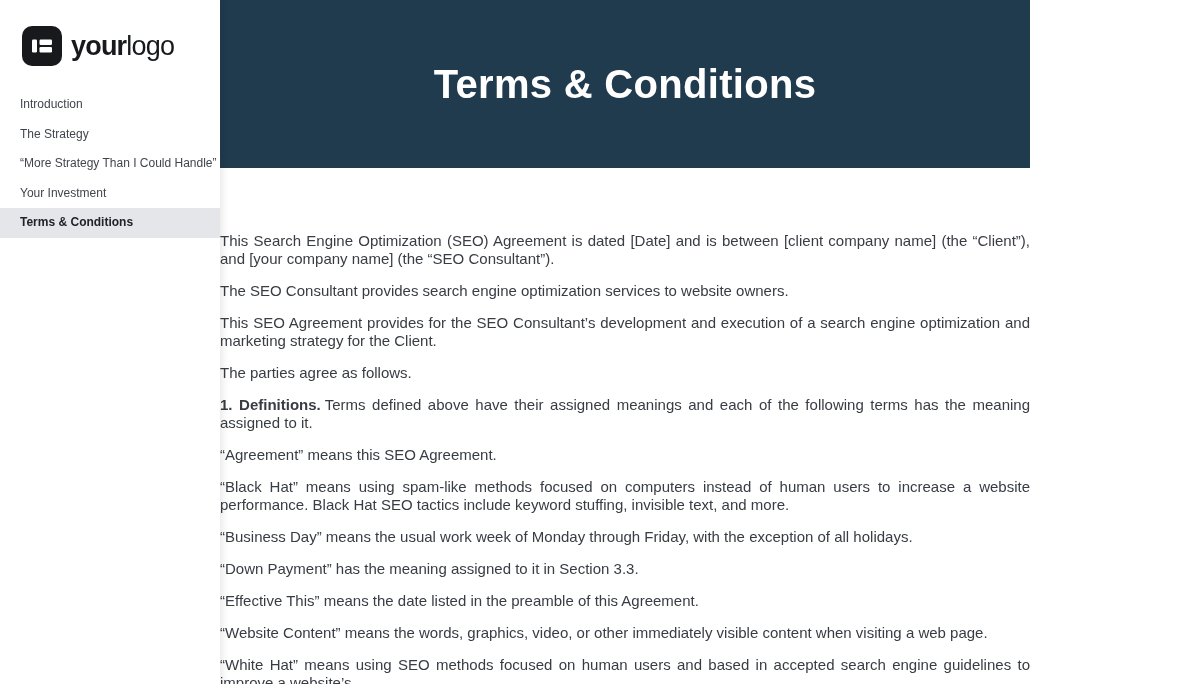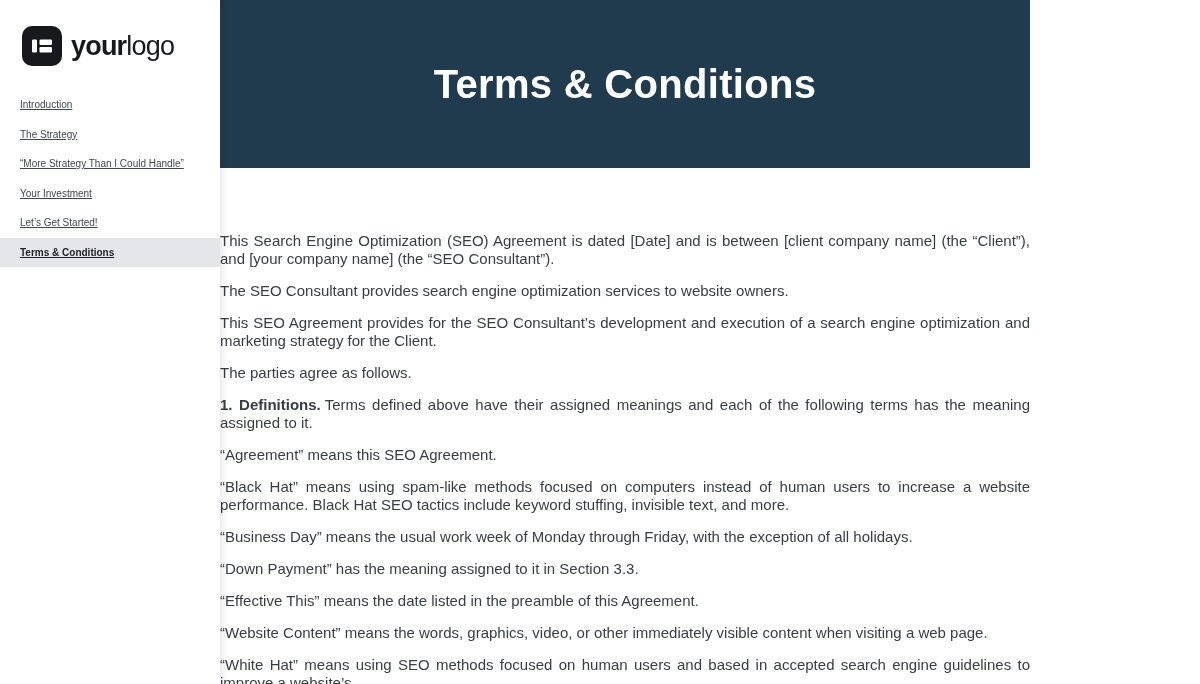--- a/index.html
+++ b/index.html
@@ -19,22 +19,22 @@
     box-shadow: 2px 0 8px rgba(0,0,0,0.10);
   }
   .logo { display: flex; align-items: center; gap: 9px; padding: 26px 0 24px 22px; }
   .logo-icon { width: 40px; height: 40px; display: block; }
   .logo-text { font-size: 27px; color: #17191c; letter-spacing: -0.8px; line-height: 1; }
   .lt-bold { font-weight: 700; }
   .lt-light { font-weight: 400; }
   .nav { display: block; }
   .nav-item {
     padding: 8px 10px 8px 20px;
-    font-size: 10px; line-height: 13.5px;
-    color: #41454c; white-space: nowrap; cursor: pointer; text-decoration: underline;
+    font-size: 12px; line-height: 13.5px;
+    color: #41454c; white-space: nowrap; cursor: pointer;
   }
   .nav-item.active {
     background: #e4e6ea; font-weight: 700; color: #20242a;
   }
 
   
   .main { flex: 1 1 auto; display: flex; flex-direction: column; background: #ffffff; }
   .banner {
     height: 168px; flex: 0 0 168px;
     background: #203b4e;
@@ -67,21 +67,20 @@
         <rect x="17.5" y="21.1" width="12.5" height="5.4" rx="1.2" fill="#ffffff"></rect>
       </svg>
       <div class="logo-text"><span class="lt-bold">your</span><span class="lt-light">logo</span></div>
     </div>
 
     <nav class="nav">
       <div class="nav-item">Introduction</div>
       <div class="nav-item">The Strategy</div>
       <div class="nav-item">“More Strategy Than I Could Handle”</div>
       <div class="nav-item">Your Investment</div>
-      <div class="nav-item">Let’s Get Started!</div>
       <div class="nav-item active">Terms &amp; Conditions</div>
     </nav>
   </aside>
 
   <main class="main">
     <header class="banner">
       <h1>Terms &amp; Conditions</h1>
     </header>
 
     <section class="doc">

